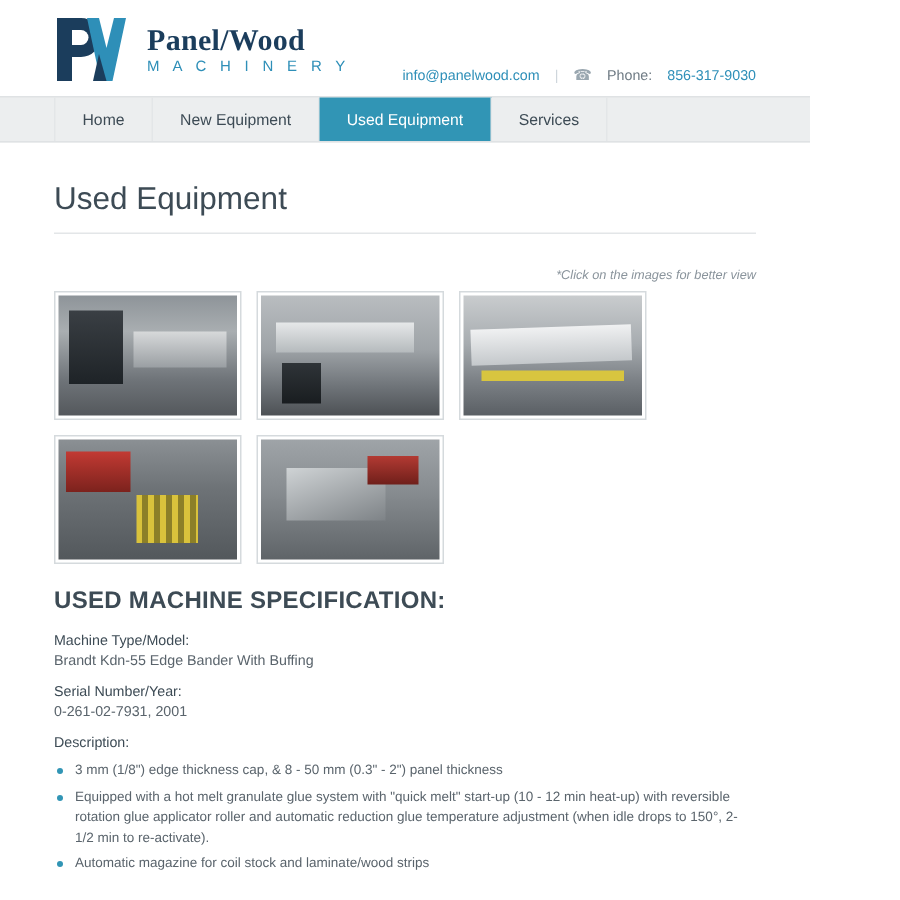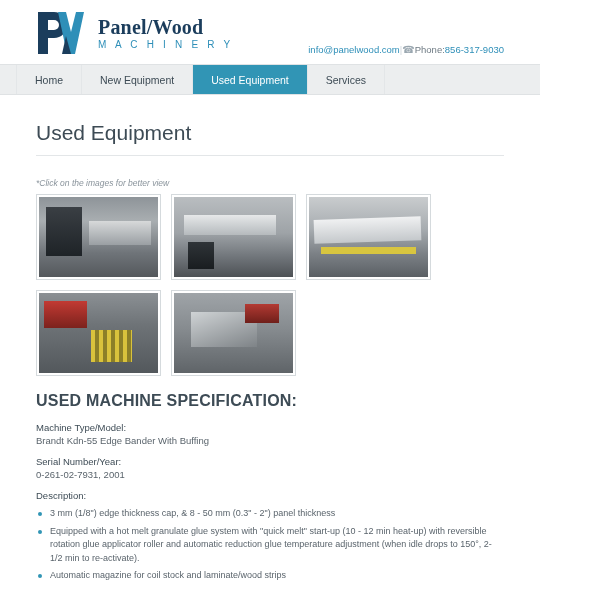--- a/index.html
+++ b/index.html
@@ -45,34 +45,35 @@
     color: #2e8fb8;
     margin-top: 3px;
     font-family: Liberation Sans, sans-serif;
   }
   .contact-bar {
     position: absolute;
     right: 36px;
     top: 44px;
     display: flex;
     align-items: center;
+    gap: 10px;
     font-size: 9.5px;
   }
   .contact-bar a, .contact-bar span.num { color: #2e8fb8; text-decoration: none; }
   .contact-sep { color: #cfd6dc; }
   .phone-ico { color: #9aa7b0; font-size: 10px; }
   .phone-label { color: #6f7b84; }
 
   
   .navbar {
     background: #eceeef;
     border-top: 1px solid #dfe2e4;
     border-bottom: 1px solid #dfe2e4;
     height: 31px;
-    padding-left: 16px;
+    padding-left: 36px;
     display: flex;
     align-items: stretch;
   }
   .nav-item {
     font-size: 10.5px;
     color: #3d4b55;
     padding: 0 18px;
     display: flex;
     align-items: center;
     border-right: 1px solid #e3e6e8;
@@ -105,20 +106,21 @@
     padding: 6px 14px;
     border-radius: 3px;
     border: none;
     cursor: pointer;
   }
   .click-note {
     font-size: 8.5px;
     color: #8a949c;
     font-style: italic;
     margin: 22px 0 6px 0;
+    text-align: right;
   }
 
   
   .gallery {
     display: flex;
     flex-wrap: wrap;
     gap: 10px;
     margin-bottom: 16px;
   }
   .thumb {

